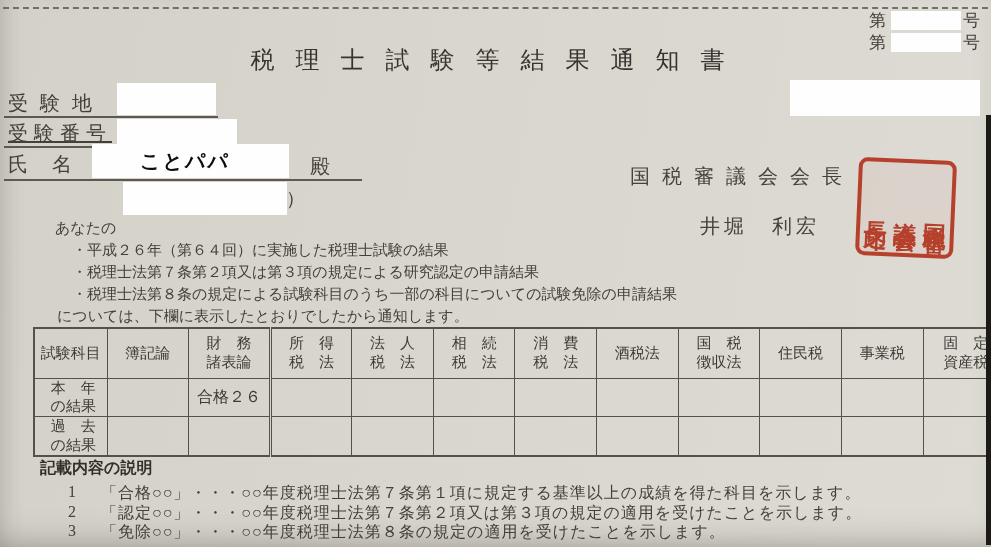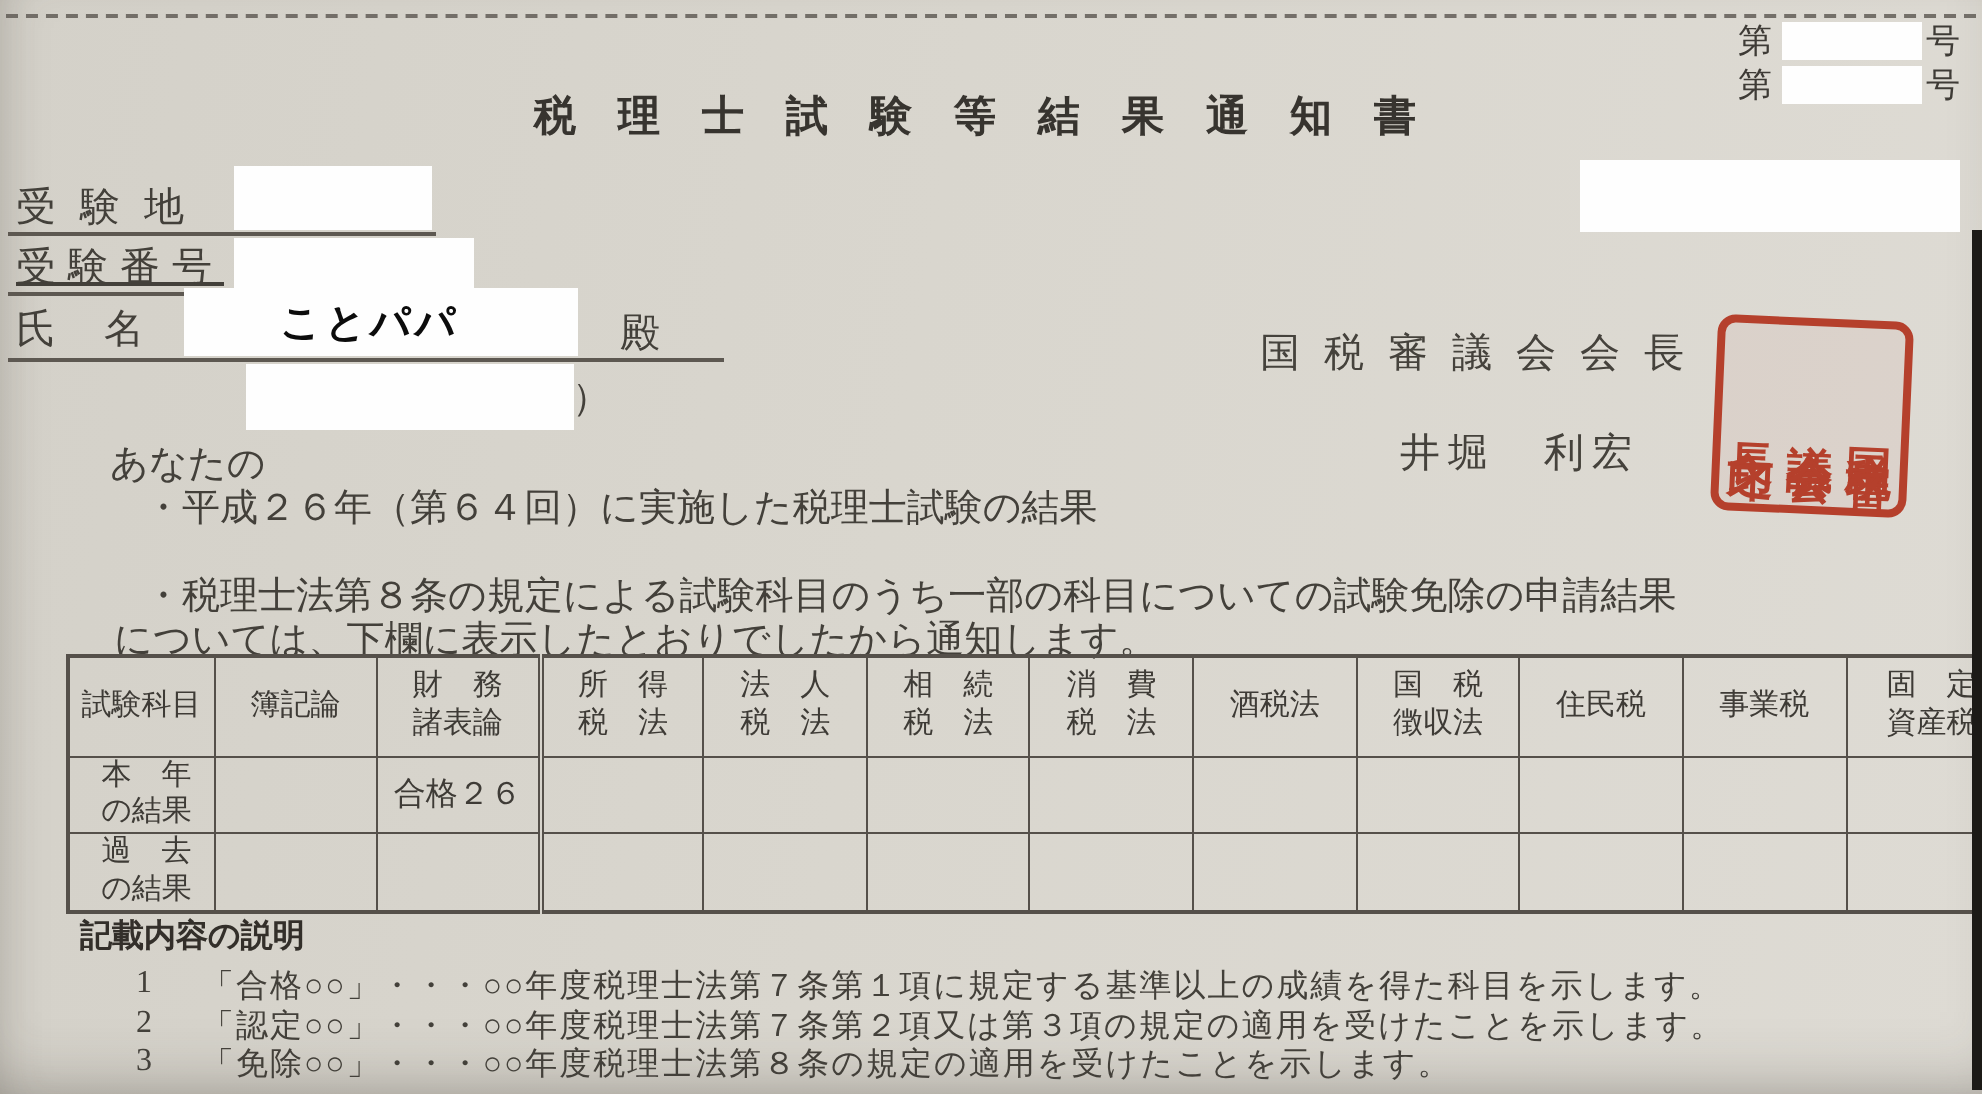--- a/index.html
+++ b/index.html
@@ -11,21 +11,21 @@
     color:#413e39;
   }
   
   .perforation{position:absolute;top:7px;left:3px;right:3px;height:0;border-top:2px dashed #5b5650;opacity:.8;}
   
   .notice{position:absolute;top:9px;right:8px;font-size:17px;letter-spacing:3px;color:#3e3b36;}
   .notice-line{display:flex;align-items:center;justify-content:flex-end;height:22px;}
   .notice-line .lbl{margin-right:10px;}
   .redact-inline{display:inline-block;width:70px;height:19px;background:#fefefe;margin:0 2px;}
   
-  .title{position:absolute;top:44px;left:0;right:16px;text-align:center;font-size:21px;font-weight:700;
+  .title{position:absolute;top:44px;left:0;right:16px;text-align:center;font-size:24px;font-weight:400;
          letter-spacing:21px;text-indent:21px;color:#37342f;}
   
   .fld{position:absolute;font-size:20px;color:#43403a;}
   #f-loc{left:8px;top:90px;letter-spacing:12px;}
   #f-num{left:8px;top:120px;letter-spacing:6px;text-decoration:underline;}
   #f-name{left:8px;top:151px;letter-spacing:2px;}
   #f-tono{left:310px;top:153px;}
   #f-birth-open{left:6px;top:186px;font-size:19px;letter-spacing:3px;}
   #f-birth-close{left:286px;top:186px;font-size:19px;}
   .rule{position:absolute;height:2px;background:#5d5851;}
@@ -35,21 +35,21 @@
   
   .redact{position:absolute;background:#fefefe;}
   #r-loc{left:117px;top:83px;width:99px;height:32px;}
   #r-num{left:117px;top:119px;width:120px;height:26px;}
   #r-name{left:80px;top:144px;width:197px;height:34px;display:flex;align-items:center;margin-left:12px;}
   #r-birth{left:123px;top:182px;width:164px;height:33px;}
   #r-top{left:790px;top:80px;width:190px;height:36px;}
   .name-overlay{padding-left:48px;font-family:"Liberation Sans","DejaVu Sans",sans-serif;
                 font-weight:bold;font-size:20px;letter-spacing:2px;color:#0c0c0c;}
   
-  .body-txt{position:absolute;font-size:19px;color:#43403a;}
+  .body-txt{position:absolute;font-size:15px;color:#43403a;}
   #intro{left:55px;top:219px;}
   #bullet0{left:72px;top:241px;}
   #bullet1{left:72px;top:263px;}
   #bullet2{left:72px;top:285px;}
   #closing{left:57px;top:307px;}
   
   #sig-title{position:absolute;left:630px;top:163px;font-size:20px;letter-spacing:12px;color:#45423c;}
   #sig-name{position:absolute;left:700px;top:213px;font-size:20px;letter-spacing:4px;color:#45423c;}
   
   .seal{position:absolute;left:857px;top:159px;width:82px;height:86px;
@@ -110,20 +110,21 @@
   <div class="redact" id="r-loc"></div>
   <div class="redact" id="r-num"></div>
   <div class="redact" id="r-name">
     <span class="name-overlay">ことパパ</span>
   </div>
   <div class="redact" id="r-birth"></div>
   <div class="redact" id="r-top"></div>
 
   <div class="body-txt" id="intro">あなたの</div>
   <div class="body-txt" id="bullet0">・平成２６年（第６４回）に実施した税理士試験の結果</div>
+  <div class="body-txt" id="bullet1">・税理士法第７条第２項又は第３項の規定による研究認定の申請結果</div>
   <div class="body-txt" id="bullet2">・税理士法第８条の規定による試験科目のうち一部の科目についての試験免除の申請結果</div>
   <div class="body-txt" id="closing">については、下欄に表示したとおりでしたから通知します。</div>
 
   <div id="sig-name">井堀　利宏</div>
   <div id="sig-title">国税審議会会長</div>
 
   <div class="seal">
     <span class="seal-col">国税審</span>
     <span class="seal-col">議会会</span>
     <span class="seal-col">長之印</span>

